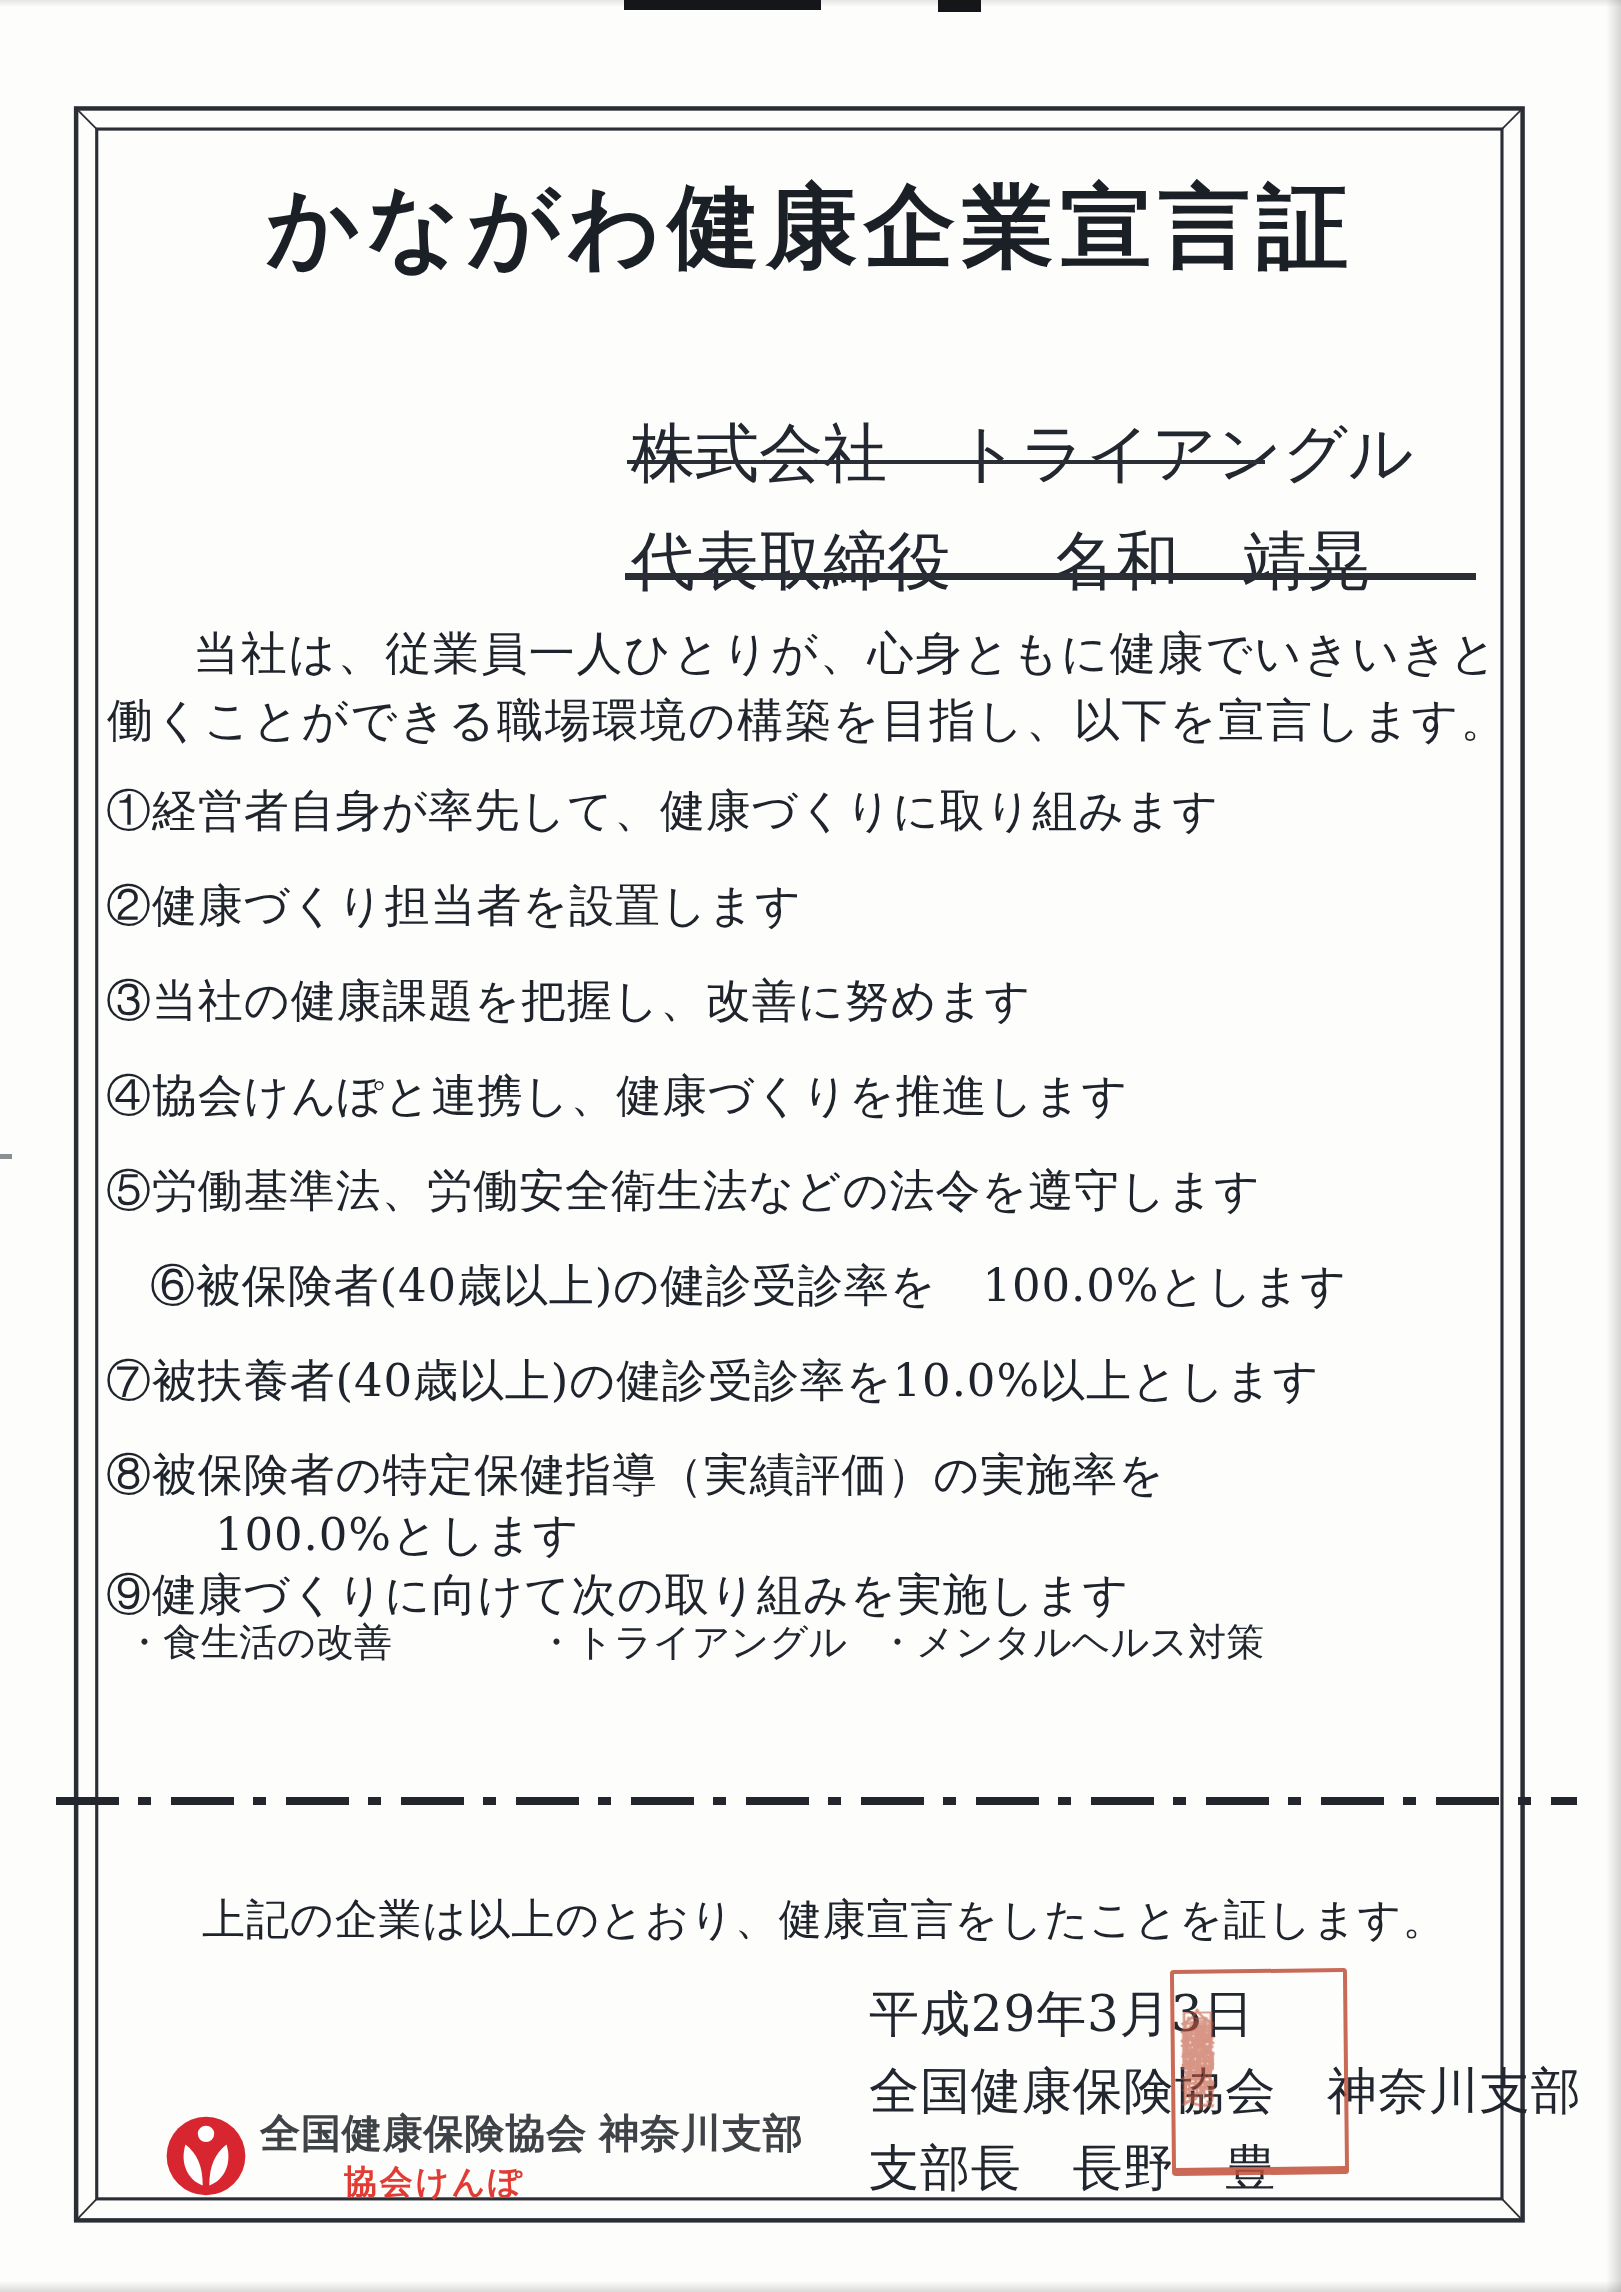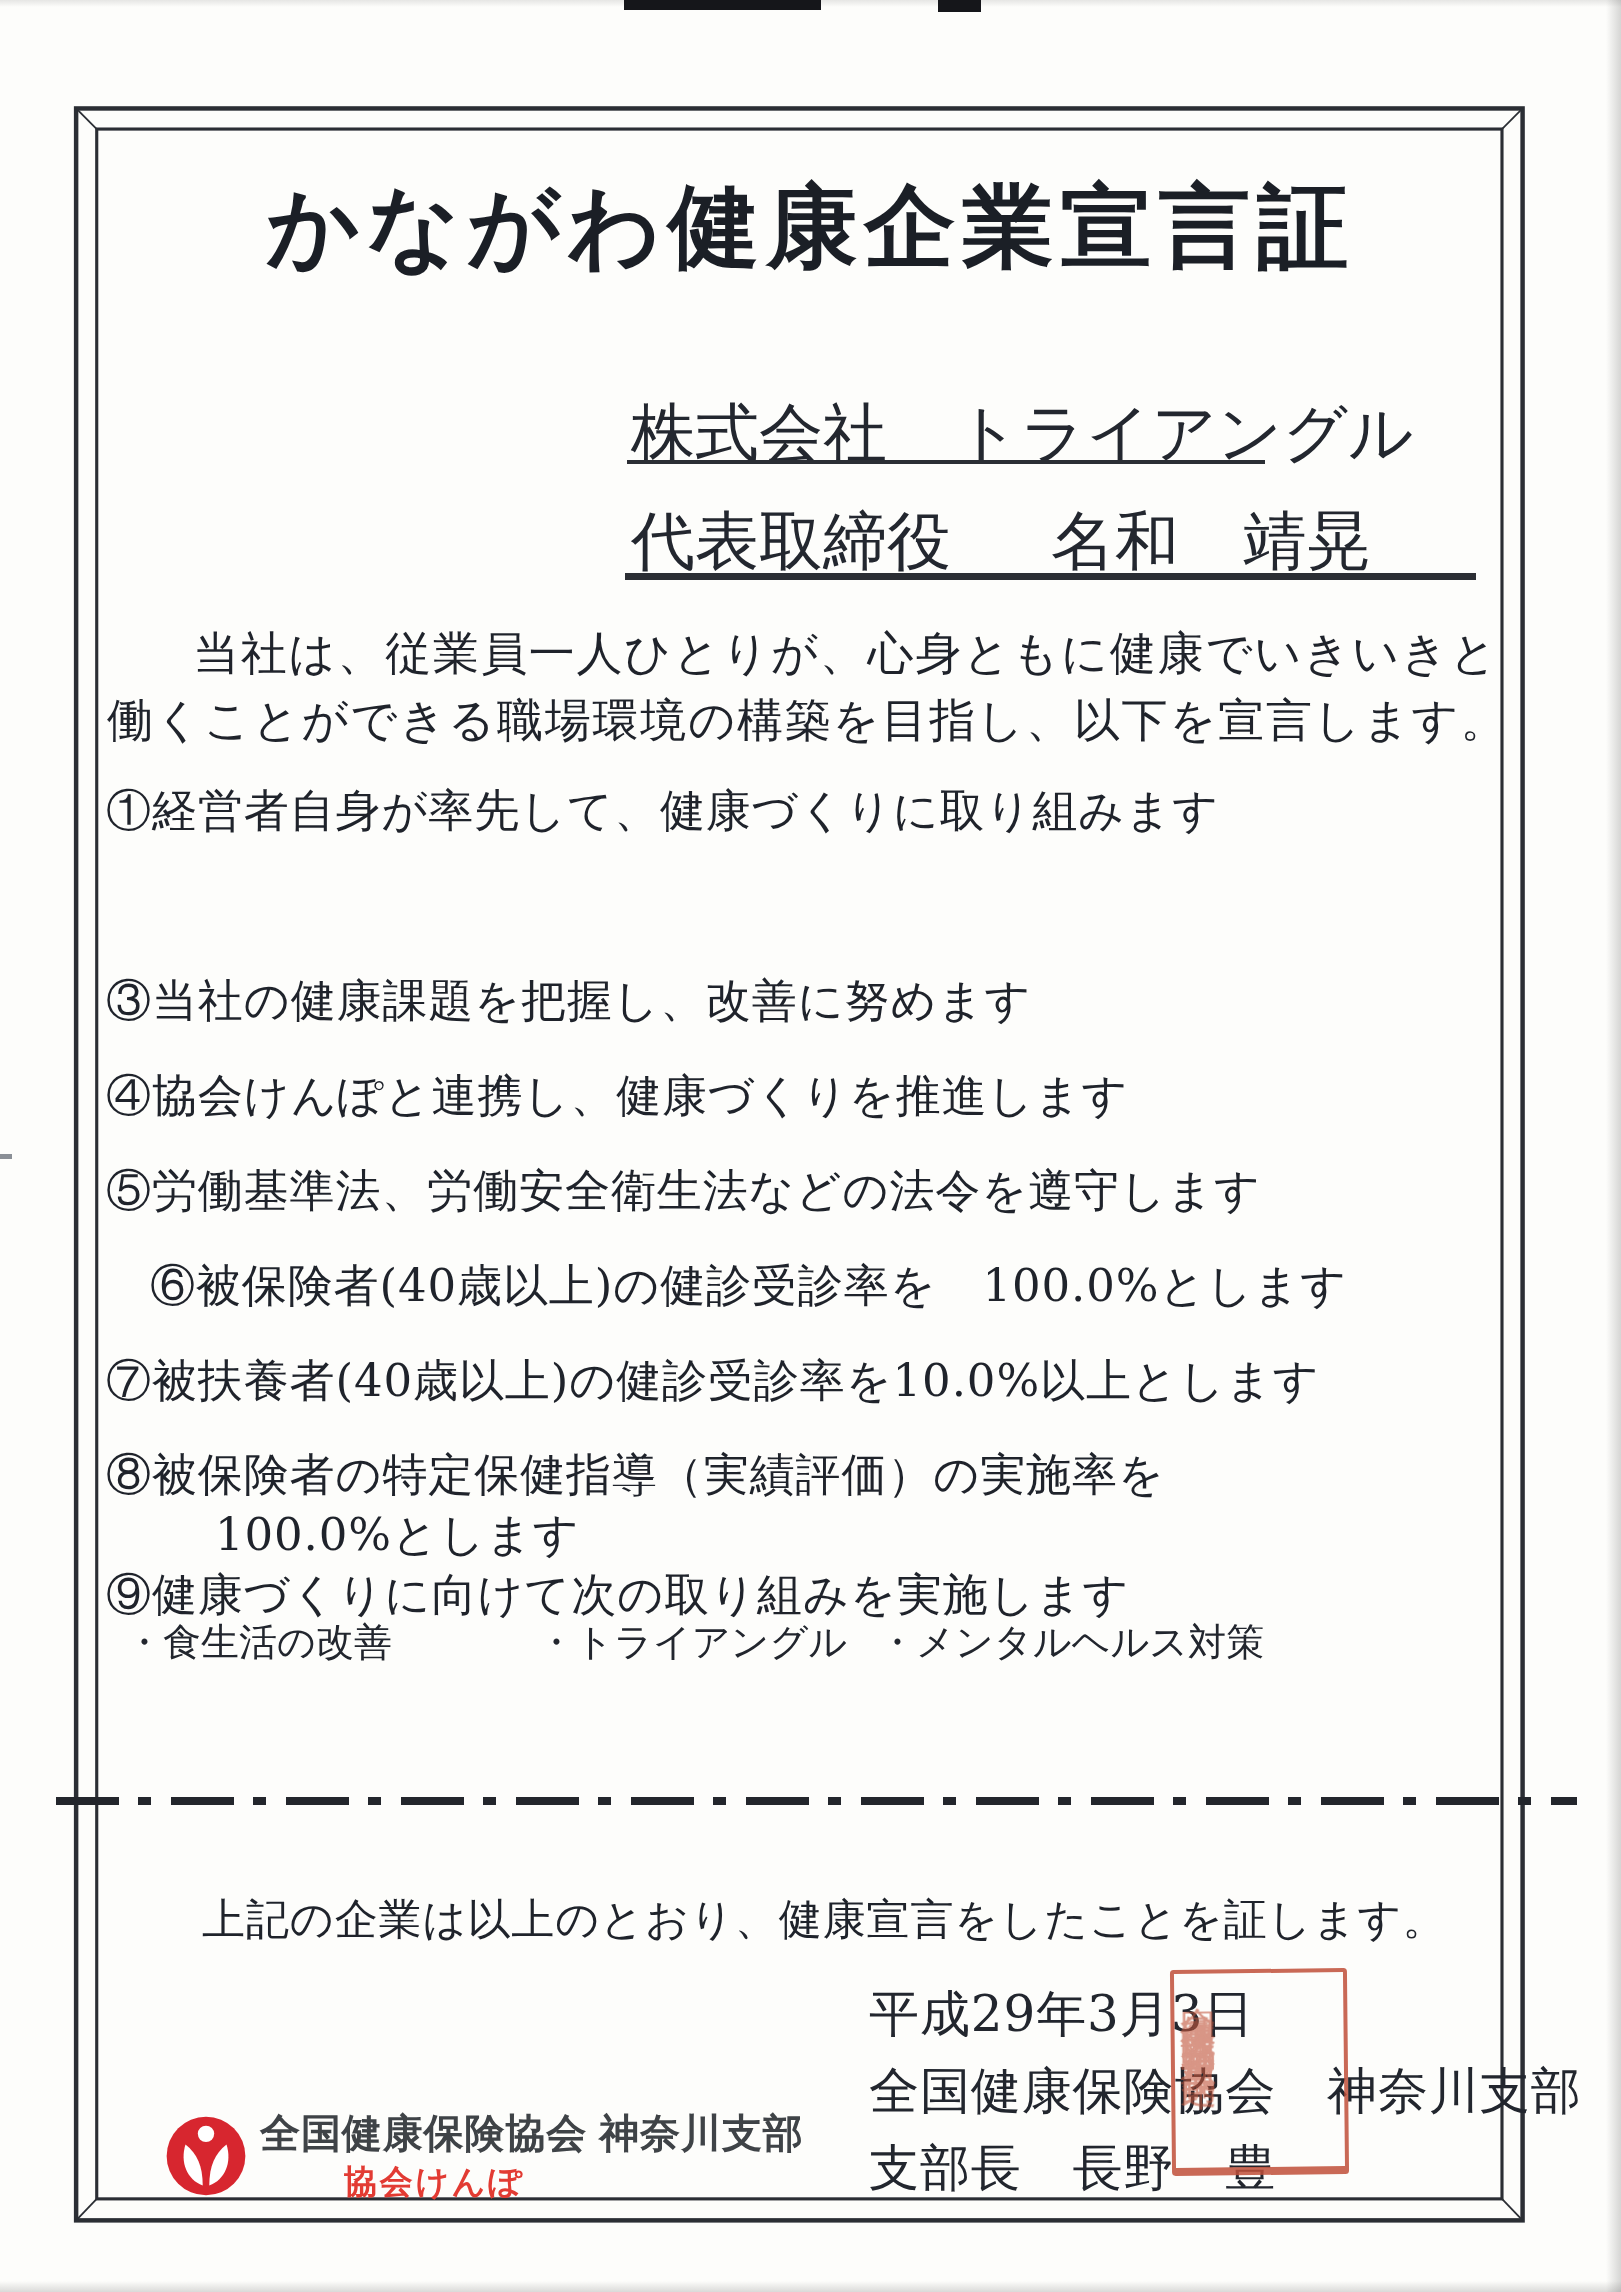--- a/index.html
+++ b/index.html
@@ -22,21 +22,21 @@
   .speck{position:absolute;background:#8a8f96;}
 
   .frame-svg{position:absolute;left:0;top:0;}
 
   .title{
     position:absolute;left:0;top:166px;width:1622px;
     text-align:center;font-size:91px;font-weight:bold;
     letter-spacing:7.2px;color:#1b1f26;white-space:nowrap;
   }
 
-  .company-line{position:absolute;left:631px;font-size:64px;white-space:nowrap;color:#23272f;}
+  .company-line{position:absolute;left:631px;font-size:64px;white-space:nowrap;color:#23272f;margin-top:20px;}
   .company-line .gap1{display:inline-block;width:68px;}
   .company-line .gap2{display:inline-block;width:100px;}
   .rule{position:absolute;background:#2b2e34;}
 
   .intro{position:absolute;font-size:46px;letter-spacing:1.8px;white-space:nowrap;color:#1f232b;}
 
   .item{position:absolute;left:106px;font-size:45px;letter-spacing:0.9px;white-space:nowrap;color:#1f232b;}
   .item-cont{position:absolute;left:215px;font-size:45px;letter-spacing:0.9px;color:#1f232b;}
   .initiative{position:absolute;font-size:38px;white-space:nowrap;color:#22262e;}
 
@@ -111,20 +111,21 @@
 
   <div class="company-line" style="top:498px;">
     <span>代表取締役</span><span class="gap2"></span><span>名和　靖晃</span>
   </div>
   <div class="rule" style="left:625px;top:573px;width:851px;height:7.2px;"></div>
 
   <div class="intro" style="left:193px;top:623px;">当社は、従業員一人ひとりが、心身ともに健康でいきいきと</div>
   <div class="intro" style="left:107px;top:690px;">働くことができる職場環境の構築を目指し、以下を宣言します。</div>
 
   <div class="item" style="top:781px;">①経営者自身が率先して、健康づくりに取り組みます</div>
+  <div class="item" style="top:876px;">②健康づくり担当者を設置します</div>
   <div class="item" style="top:971px;">③当社の健康課題を把握し、改善に努めます</div>
   <div class="item" style="top:1066px;">④協会けんぽと連携し、健康づくりを推進します</div>
   <div class="item" style="top:1161px;">⑤労働基準法、労働安全衛生法などの法令を遵守します</div>
   <div class="item" style="top:1256px;margin-left:44px;">⑥被保険者(40歳以上)の健診受診率を　100.0%とします</div>
   <div class="item" style="top:1351px;">⑦被扶養者(40歳以上)の健診受診率を10.0%以上とします</div>
   <div class="item" style="top:1445px;">⑧被保険者の特定保健指導（実績評価）の実施率を</div>
   <div class="item-cont" style="top:1505px;">100.0%とします</div>
   <div class="item" style="top:1565px;">⑨健康づくりに向けて次の取り組みを実施します</div>
 
   <div class="initiative" style="left:125px;top:1617px;">・食生活の改善</div>

